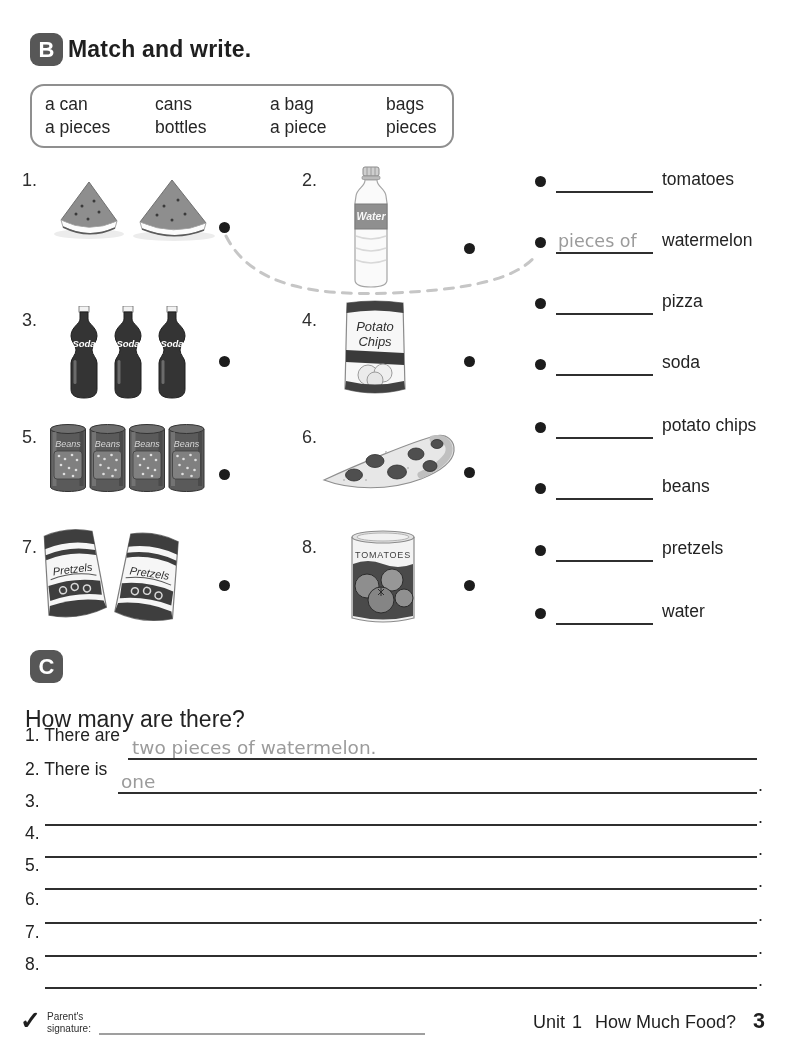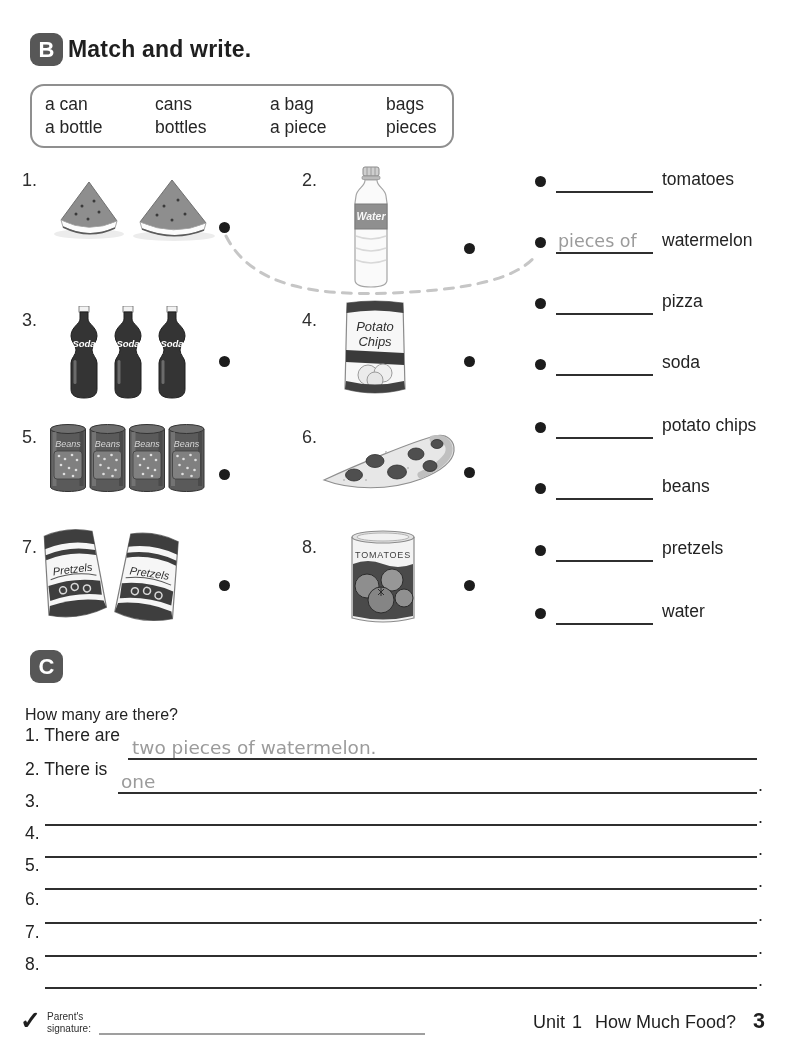--- a/index.html
+++ b/index.html
@@ -17,21 +17,21 @@
   .dot{width:11px;height:11px;border-radius:50%;background:var(--dot,#1c1c1c);}
   .mdot{position:absolute;}
   .item-img{position:absolute;}
   .ans{position:absolute;left:535px;height:26px;display:flex;align-items:flex-end;}
   .ans .dot{margin-bottom:6px;}
   .blank{position:relative;width:97px;height:24px;margin:0 9px 0 10px;
          border-bottom:2.5px solid var(--rule,#2f2f2f);box-sizing:border-box;}
   .hw{position:absolute;left:2px;bottom:1px;font-size:17.5px;color:var(--handwriting,#9b9b9b);
       font-family:"DejaVu Sans",sans-serif;white-space:nowrap;}
   .ans-label{font-size:17.5px;padding-bottom:3px;white-space:nowrap;color:#232323;}
-  .q{position:absolute;left:25px;top:706px;font-size:16px;color:#232323;}
+  .q{position:absolute;left:25px;top:706px;font-size:23px;color:#232323;}
   .c-line{position:absolute;left:25px;width:745px;height:27px;}
   .printed{position:absolute;left:0;bottom:14px;font-size:17.5px;white-space:pre;color:#232323;}
   .rule{position:absolute;bottom:0;height:2.2px;background:var(--rule,#2f2f2f);right:13px;}
   .c-hw{position:absolute;bottom:2px;font-size:18.5px;color:var(--handwriting,#9b9b9b);
         font-family:"DejaVu Sans",sans-serif;white-space:nowrap;}
   .c-period{position:absolute;right:7px;bottom:-2px;font-size:18px;color:#232323;}
   .footer-check{position:absolute;left:20px;top:1006px;font-size:25px;font-weight:bold;color:#1f1f1f;}
   .sig-label{position:absolute;left:47px;top:1011px;font-size:10px;line-height:11.5px;color:#2f2f2f;}
   .sig-line{position:absolute;left:99px;top:1033px;width:326px;height:1.6px;background:#9f9f9f;}
   .unit{position:absolute;left:533px;top:1009px;display:flex;align-items:baseline;font-size:18px;color:#1f1f1f;white-space:pre;}
@@ -45,21 +45,21 @@
 <div class="page">
 
   <div class="badge" style="left:30px;top:33px;">B</div>
   <div class="sec-title" style="left:68px;top:36px;">Match and write.</div>
 
   <div class="wordbank">
     <span>a can</span>
     <span>cans</span>
     <span>a bag</span>
     <span>bags</span>
-    <span>a bottle</span>
+    <span>a pieces</span>
     <span>bottles</span>
     <span>a piece</span>
     <span>pieces</span>
   </div>
 
   <svg class="item-img" style="left:0;top:160px;width:560px;height:160px;pointer-events:none;" viewBox="0 0 560 160">
     <path d="M226,76 C252,128 320,136 392,133 C458,130 516,122 537,94" fill="none" stroke="#c6c6c6" stroke-width="3" stroke-dasharray="9 8" stroke-linecap="round"></path>
   </svg>
 
   <div class="item-num" style="left:22px;top:170px;">1.</div>

